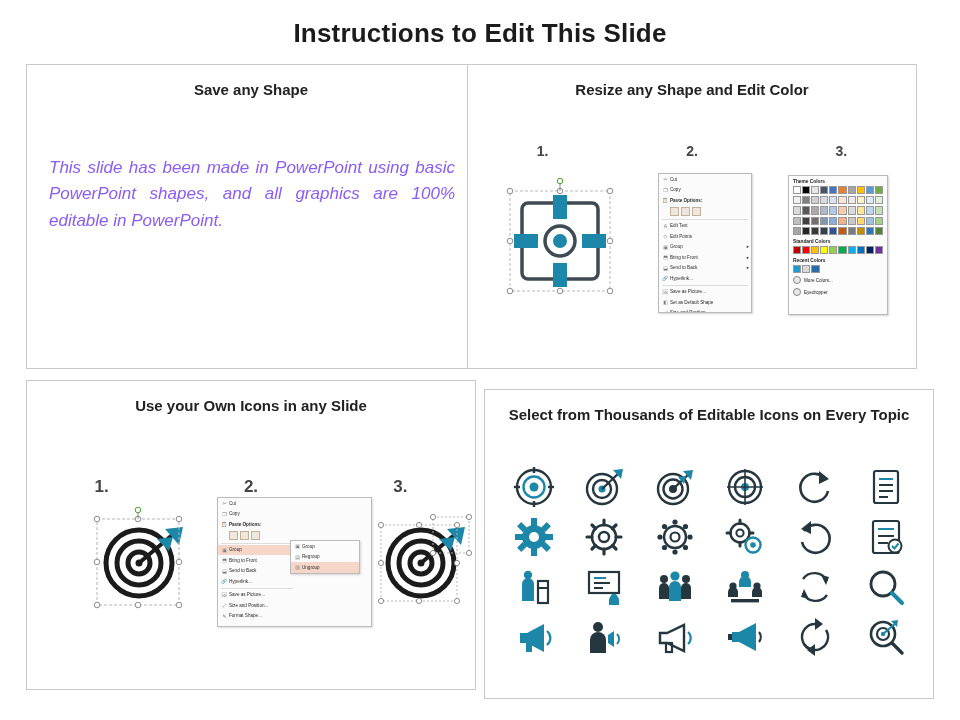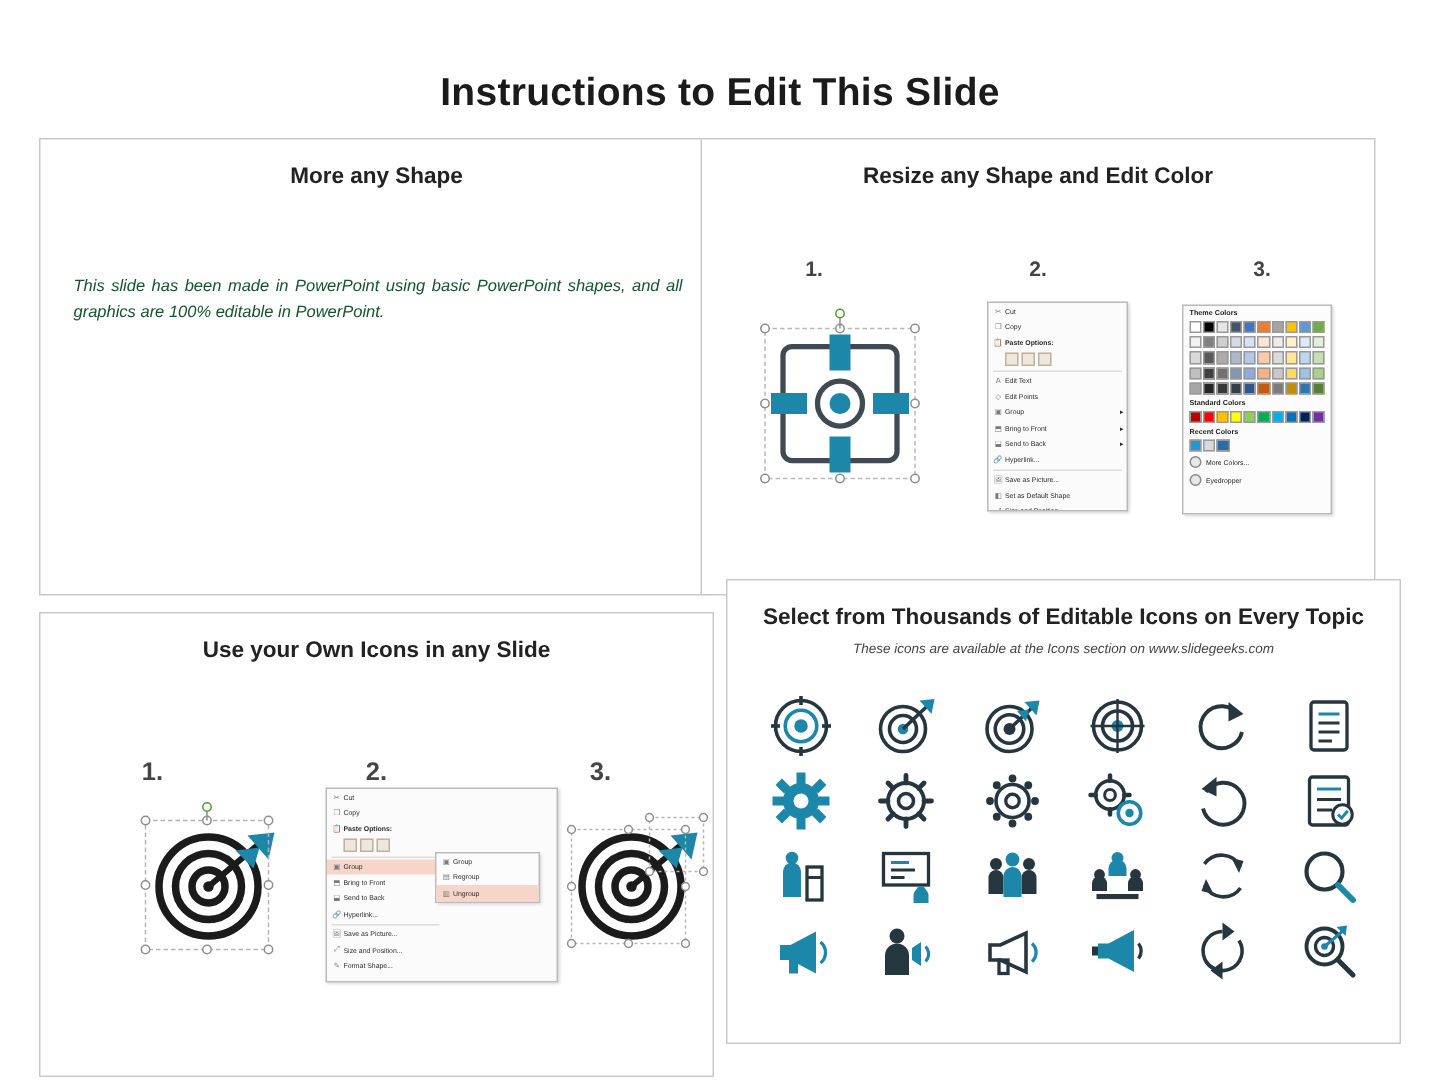--- a/index.html
+++ b/index.html
@@ -14,21 +14,20 @@
     color: #333;
     position: relative;
     overflow: hidden;
   }
   .slide {
     position: absolute;
     left: 0; top: 0;
     width: 960px;
     height: 616px;
     background: #ffffff;
-    margin-top: 28px;
   }
   .slide-title {
     position: absolute;
     left: 0;
     top: 18px;
     width: 960px;
     text-align: center;
     font-size: 26px;
     font-weight: bold;
     color: #1b1b1b;
@@ -36,43 +35,43 @@
   }
   .panel {
     position: absolute;
     border: 1px solid #c9c9c9;
     background: #ffffff;
     box-sizing: border-box;
   }
   #panel-edit-shape   { left: 26px;  top: 64px;  width: 450px; height: 305px; }
   #panel-resize-shape { left: 467px; top: 64px;  width: 450px; height: 305px; }
   #panel-own-icons    { left: 26px;  top: 380px; width: 450px; height: 310px; }
-  #panel-select-icons { left: 484px; top: 358px; width: 450px; height: 310px; }
+  #panel-select-icons { left: 484px; top: 389px; width: 450px; height: 310px; }
 
   .panel-title {
     text-align: center;
     font-size: 15px;
     font-weight: bold;
     color: #222;
     margin-top: 16px;
   }
   .panel-subtitle {
     text-align: center;
     font-size: 9px;
     font-style: italic;
     color: #444;
     margin-top: 7px;
   }
   .body-text {
     position: absolute;
     left: 22px;
     width: 406px;
-    font-size: 11px;
+    font-size: 17px;
     font-style: italic;
-    color: #14532d;
+    color: #8b5cf6;
     line-height: 1.55;
     text-align: justify;
   }
   #edit-text-1 { top: 90px; }
   #edit-text-2 { top: 160px; }
 
   .step-labels {
     position: absolute;
     left: 0;
     width: 100%;
@@ -216,21 +215,21 @@
   }
 </style>
 </head>
 <body>
 
 <div class="slide">
 
   <div class="slide-title">Instructions to Edit This Slide</div>
 
   <div class="panel" id="panel-edit-shape">
-    <div class="panel-title">More any Shape</div>
+    <div class="panel-title">Save any Shape</div>
     <div class="body-text" id="edit-text-1">This slide has been made in PowerPoint using basic PowerPoint shapes, and all graphics are 100% editable in PowerPoint.</div>
   </div>
 
   <div class="panel" id="panel-resize-shape">
     <div class="panel-title">Resize any Shape and Edit Color</div>
 
     <div class="step-labels" id="resize-steps">
       <div class="step-label">1.</div>
       <div class="step-label">2.</div>
       <div class="step-label">3.</div>
@@ -556,21 +555,20 @@
             <circle cx="112" cy="12" r="2.6"></circle>
           <circle cx="76" cy="48" r="2.6"></circle>
             <circle cx="112" cy="48" r="2.6"></circle>
         </g>
       </svg>
     </div>
   </div>
 
   <div class="panel" id="panel-select-icons">
     <div class="panel-title">Select from Thousands of Editable Icons on Every Topic</div>
-    <div class="panel-subtitle">These icons are available  at the Icons section on  www.slidegeeks.com</div>
 
     <div id="icon-grid">
 
       <div class="cell">
         <svg width="40" height="40" viewBox="0 0 40 40">
           <circle cx="20" cy="20" r="17" fill="none" stroke="#26363f" stroke-width="2.4"></circle>
           <circle cx="20" cy="20" r="10.5" fill="none" stroke="#1c87a8" stroke-width="2.4"></circle>
           <circle cx="20" cy="20" r="4.5" fill="#1c87a8"></circle>
           <line x1="20" y1="0" x2="20" y2="6" stroke="#26363f" stroke-width="2.4"></line>
           <line x1="20" y1="34" x2="20" y2="40" stroke="#26363f" stroke-width="2.4"></line>

